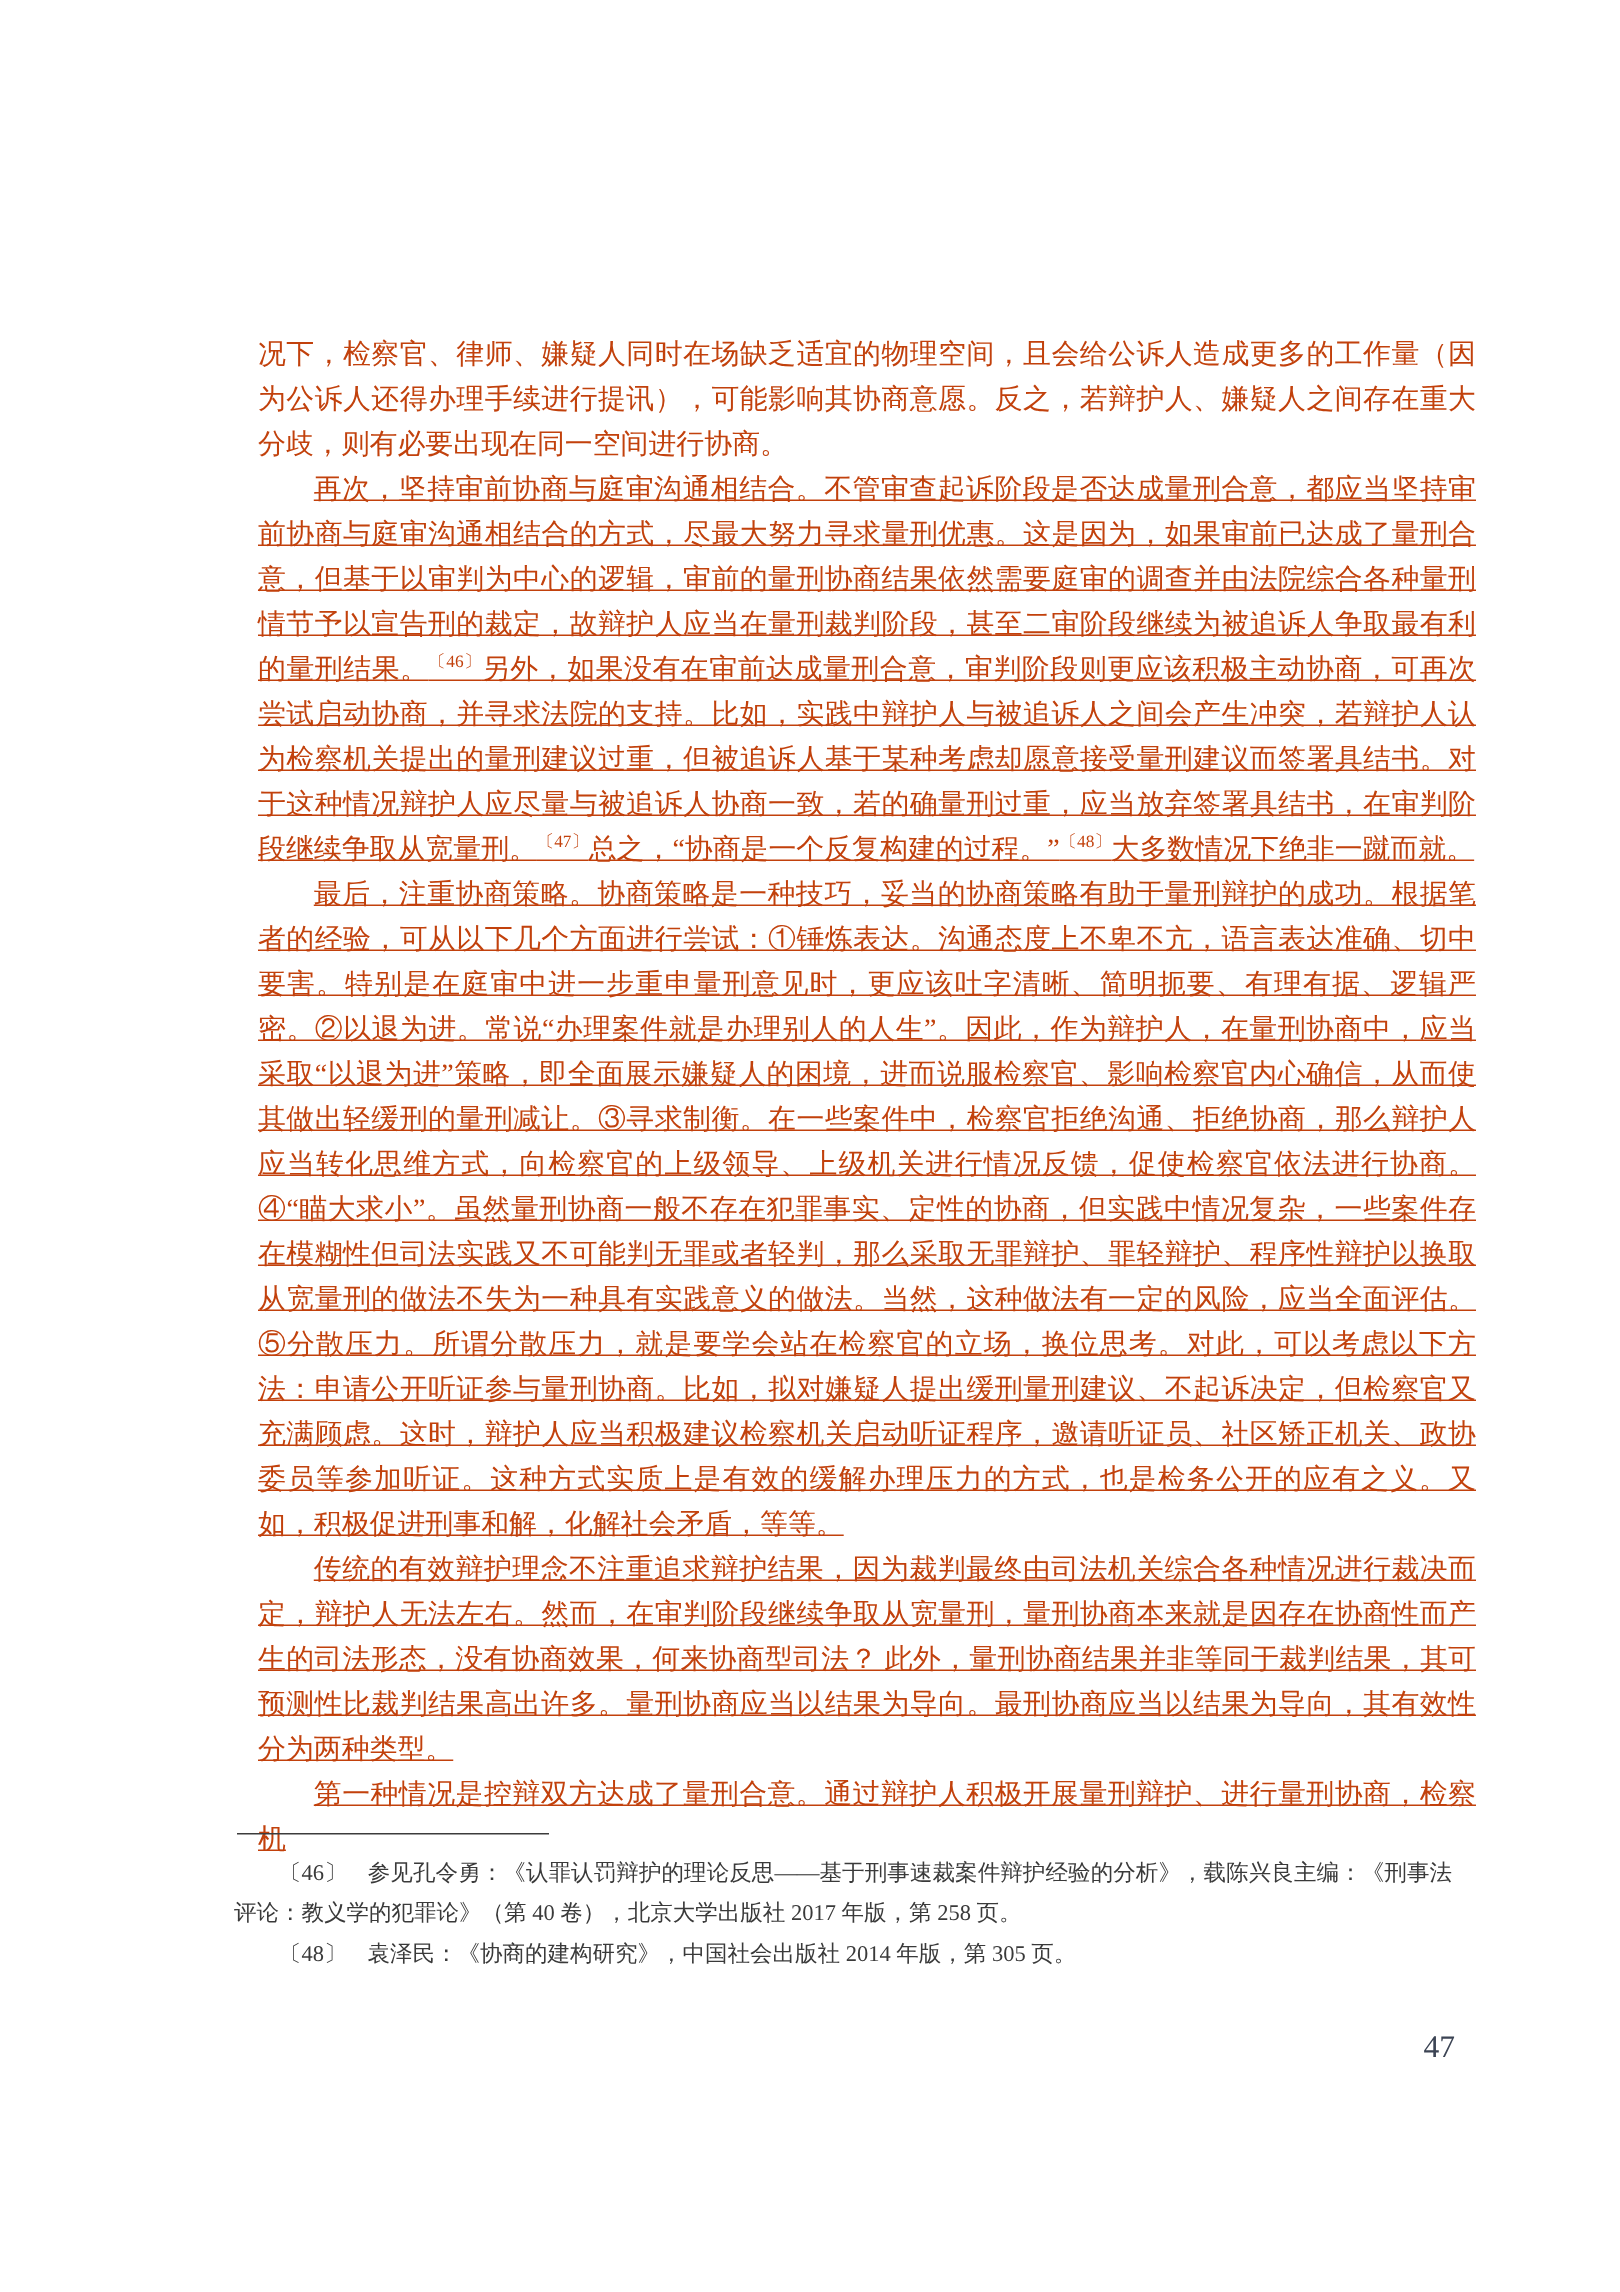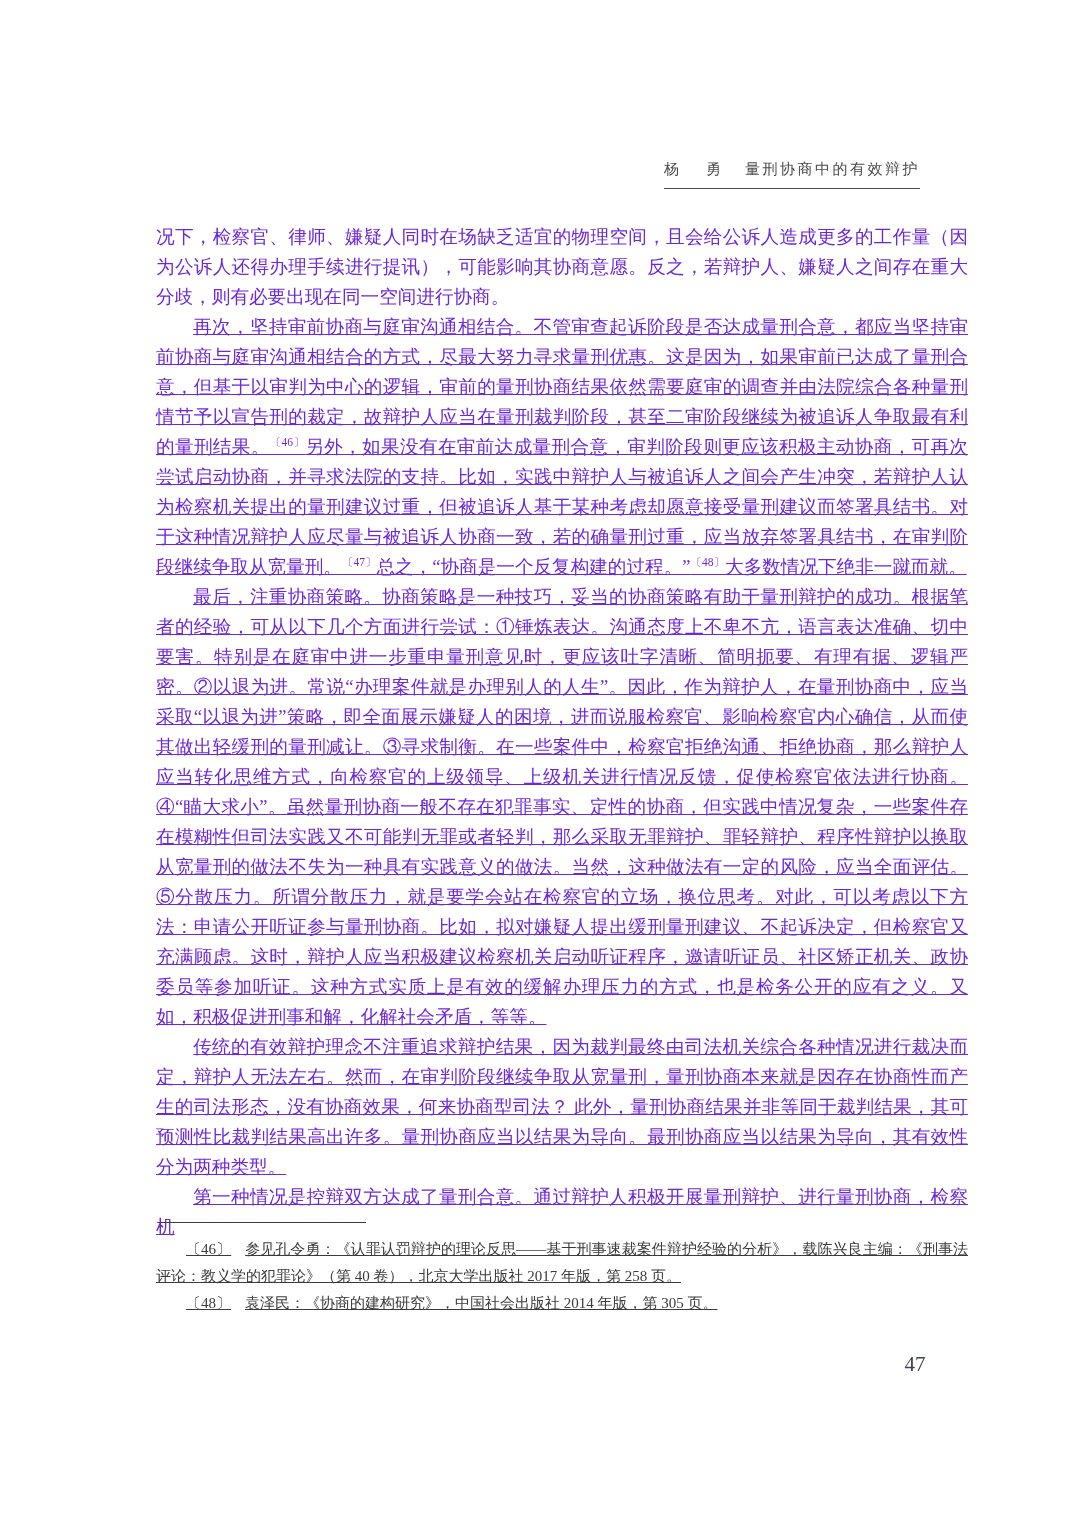--- a/index.html
+++ b/index.html
@@ -26,28 +26,28 @@
     padding-bottom:9px;
     font-size:15px;
     letter-spacing:2.5px;
     color:#4a4a4a;
     white-space:nowrap;
   }
   .running-head .author{margin-right:18px;letter-spacing:6px;}
   
   .body-text{
     position:absolute;
-    left:156px;
+    left:172px;
     top:222px;
     width:812px;
     font-size:18.6px;
     line-height:30px;
     text-align:justify;
     text-justify:inter-ideograph;
-    color:#6d28d9;
+    color:#c2410c;
   }
   .body-text p{margin:0;padding:0;}
   .body-text p.indent{text-indent:2em;text-decoration:underline;}
   .fnref{
     font-size:0.62em;
     vertical-align:super;
     line-height:0;
     letter-spacing:0;
   }
   
@@ -62,41 +62,38 @@
     position:absolute;
     left:156px;
     top:1236px;
     width:812px;
     font-size:15px;
     line-height:27px;
     text-align:justify;
     text-justify:inter-ideograph;
     color:#3a3a3a;
   }
-  .footnotes p{margin:0;padding:0;text-indent:2em;text-decoration:underline;}
+  .footnotes p{margin:0;padding:0;text-indent:2em;}
   .footnotes .fn-label{margin-right:14px;}
   
   .page-number{
     position:absolute;
     left:860px;
     top:1352px;
     width:110px;
-    text-align:center;
+    text-align:right;
     font-size:21px;
     color:#3c4454;
   }
 </style>
 </head>
 <body>
 
 <div class="page">
 
-  <div class="running-head">
-    <span class="author">杨　勇</span><span class="title">量刑协商中的有效辩护</span>
-  </div>
 
   <div class="body-text" id="body-container">
       <p class=""><span>况下，检察官、律师、嫌疑人同时在场缺乏适宜的物理空间，且会给公诉人造成更多的工作量（因为公诉人还得办理手续进行提讯），可能影响其协商意愿。反之，若辩护人、嫌疑人之间存在重大分歧，则有必要出现在同一空间进行协商。</span></p>
       <p class="indent"><span>再次，坚持审前协商与庭审沟通相结合。不管审查起诉阶段是否达成量刑合意，都应当坚持审前协商与庭审沟通相结合的方式，尽最大努力寻求量刑优惠。这是因为，如果审前已达成了量刑合意，但基于以审判为中心的逻辑，审前的量刑协商结果依然需要庭审的调查并由法院综合各种量刑情节予以宣告刑的裁定，故辩护人应当在量刑裁判阶段，甚至二审阶段继续为被追诉人争取最有利的量刑结果。</span><span class="fnref">〔46〕</span><span>另外，如果没有在审前达成量刑合意，审判阶段则更应该积极主动协商，可再次尝试启动协商，并寻求法院的支持。比如，实践中辩护人与被追诉人之间会产生冲突，若辩护人认为检察机关提出的量刑建议过重，但被追诉人基于某种考虑却愿意接受量刑建议而签署具结书。对于这种情况辩护人应尽量与被追诉人协商一致，若的确量刑过重，应当放弃签署具结书，在审判阶段继续争取从宽量刑。</span><span class="fnref">〔47〕</span><span>总之，“协商是一个反复构建的过程。”</span><span class="fnref">〔48〕</span><span>大多数情况下绝非一蹴而就。</span></p>
       <p class="indent"><span>最后，注重协商策略。协商策略是一种技巧，妥当的协商策略有助于量刑辩护的成功。根据笔者的经验，可从以下几个方面进行尝试：①锤炼表达。沟通态度上不卑不亢，语言表达准确、切中要害。特别是在庭审中进一步重申量刑意见时，更应该吐字清晰、简明扼要、有理有据、逻辑严密。②以退为进。常说“办理案件就是办理别人的人生”。因此，作为辩护人，在量刑协商中，应当采取“以退为进”策略，即全面展示嫌疑人的困境，进而说服检察官、影响检察官内心确信，从而使其做出轻缓刑的量刑减让。③寻求制衡。在一些案件中，检察官拒绝沟通、拒绝协商，那么辩护人应当转化思维方式，向检察官的上级领导、上级机关进行情况反馈，促使检察官依法进行协商。④“瞄大求小”。虽然量刑协商一般不存在犯罪事实、定性的协商，但实践中情况复杂，一些案件存在模糊性但司法实践又不可能判无罪或者轻判，那么采取无罪辩护、罪轻辩护、程序性辩护以换取从宽量刑的做法不失为一种具有实践意义的做法。当然，这种做法有一定的风险，应当全面评估。⑤分散压力。所谓分散压力，就是要学会站在检察官的立场，换位思考。对此，可以考虑以下方法：申请公开听证参与量刑协商。比如，拟对嫌疑人提出缓刑量刑建议、不起诉决定，但检察官又充满顾虑。这时，辩护人应当积极建议检察机关启动听证程序，邀请听证员、社区矫正机关、政协委员等参加听证。这种方式实质上是有效的缓解办理压力的方式，也是检务公开的应有之义。又如，积极促进刑事和解，化解社会矛盾，等等。</span></p>
       <p class="indent"><span>传统的有效辩护理念不注重追求辩护结果，因为裁判最终由司法机关综合各种情况进行裁决而定，辩护人无法左右。然而，在审判阶段继续争取从宽量刑，量刑协商本来就是因存在协商性而产生的司法形态，没有协商效果，何来协商型司法？ 此外，量刑协商结果并非等同于裁判结果，其可预测性比裁判结果高出许多。量刑协商应当以结果为导向。最刑协商应当以结果为导向，其有效性分为两种类型。</span></p>
       <p class="indent"><span>第一种情况是控辩双方达成了量刑合意。通过辩护人积极开展量刑辩护、进行量刑协商，检察机</span></p>
     </div>
 
   <div class="footnote-separator"></div>

